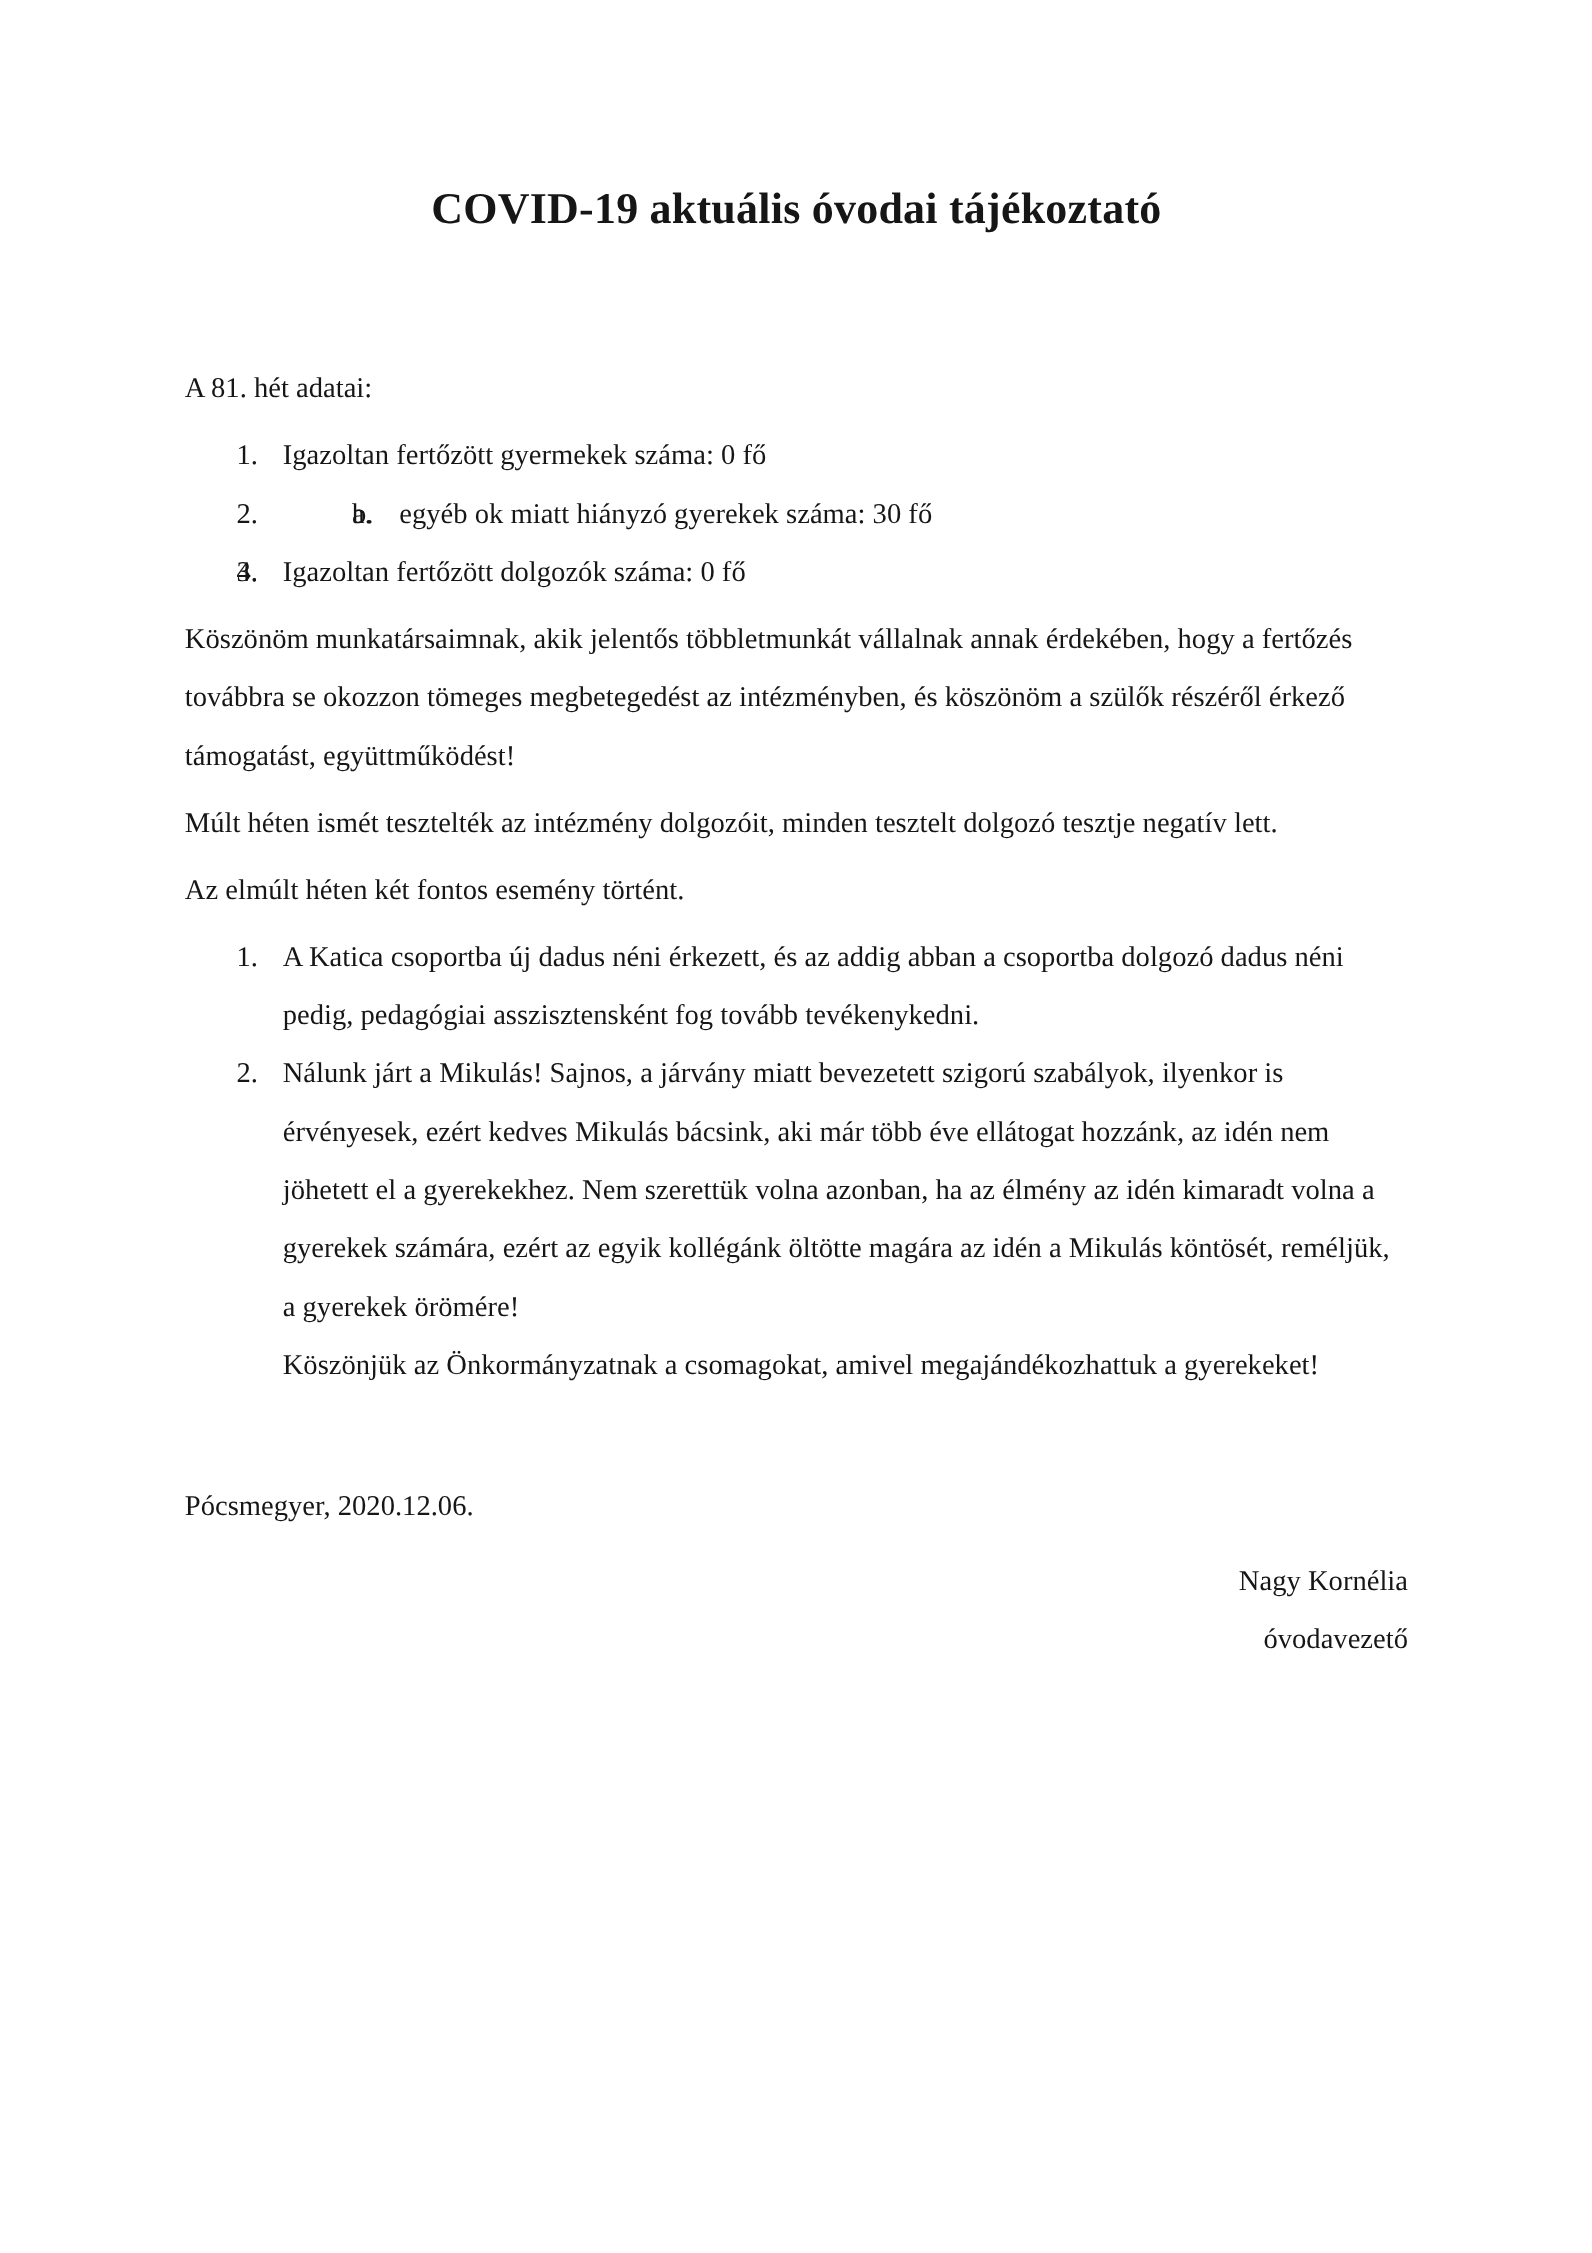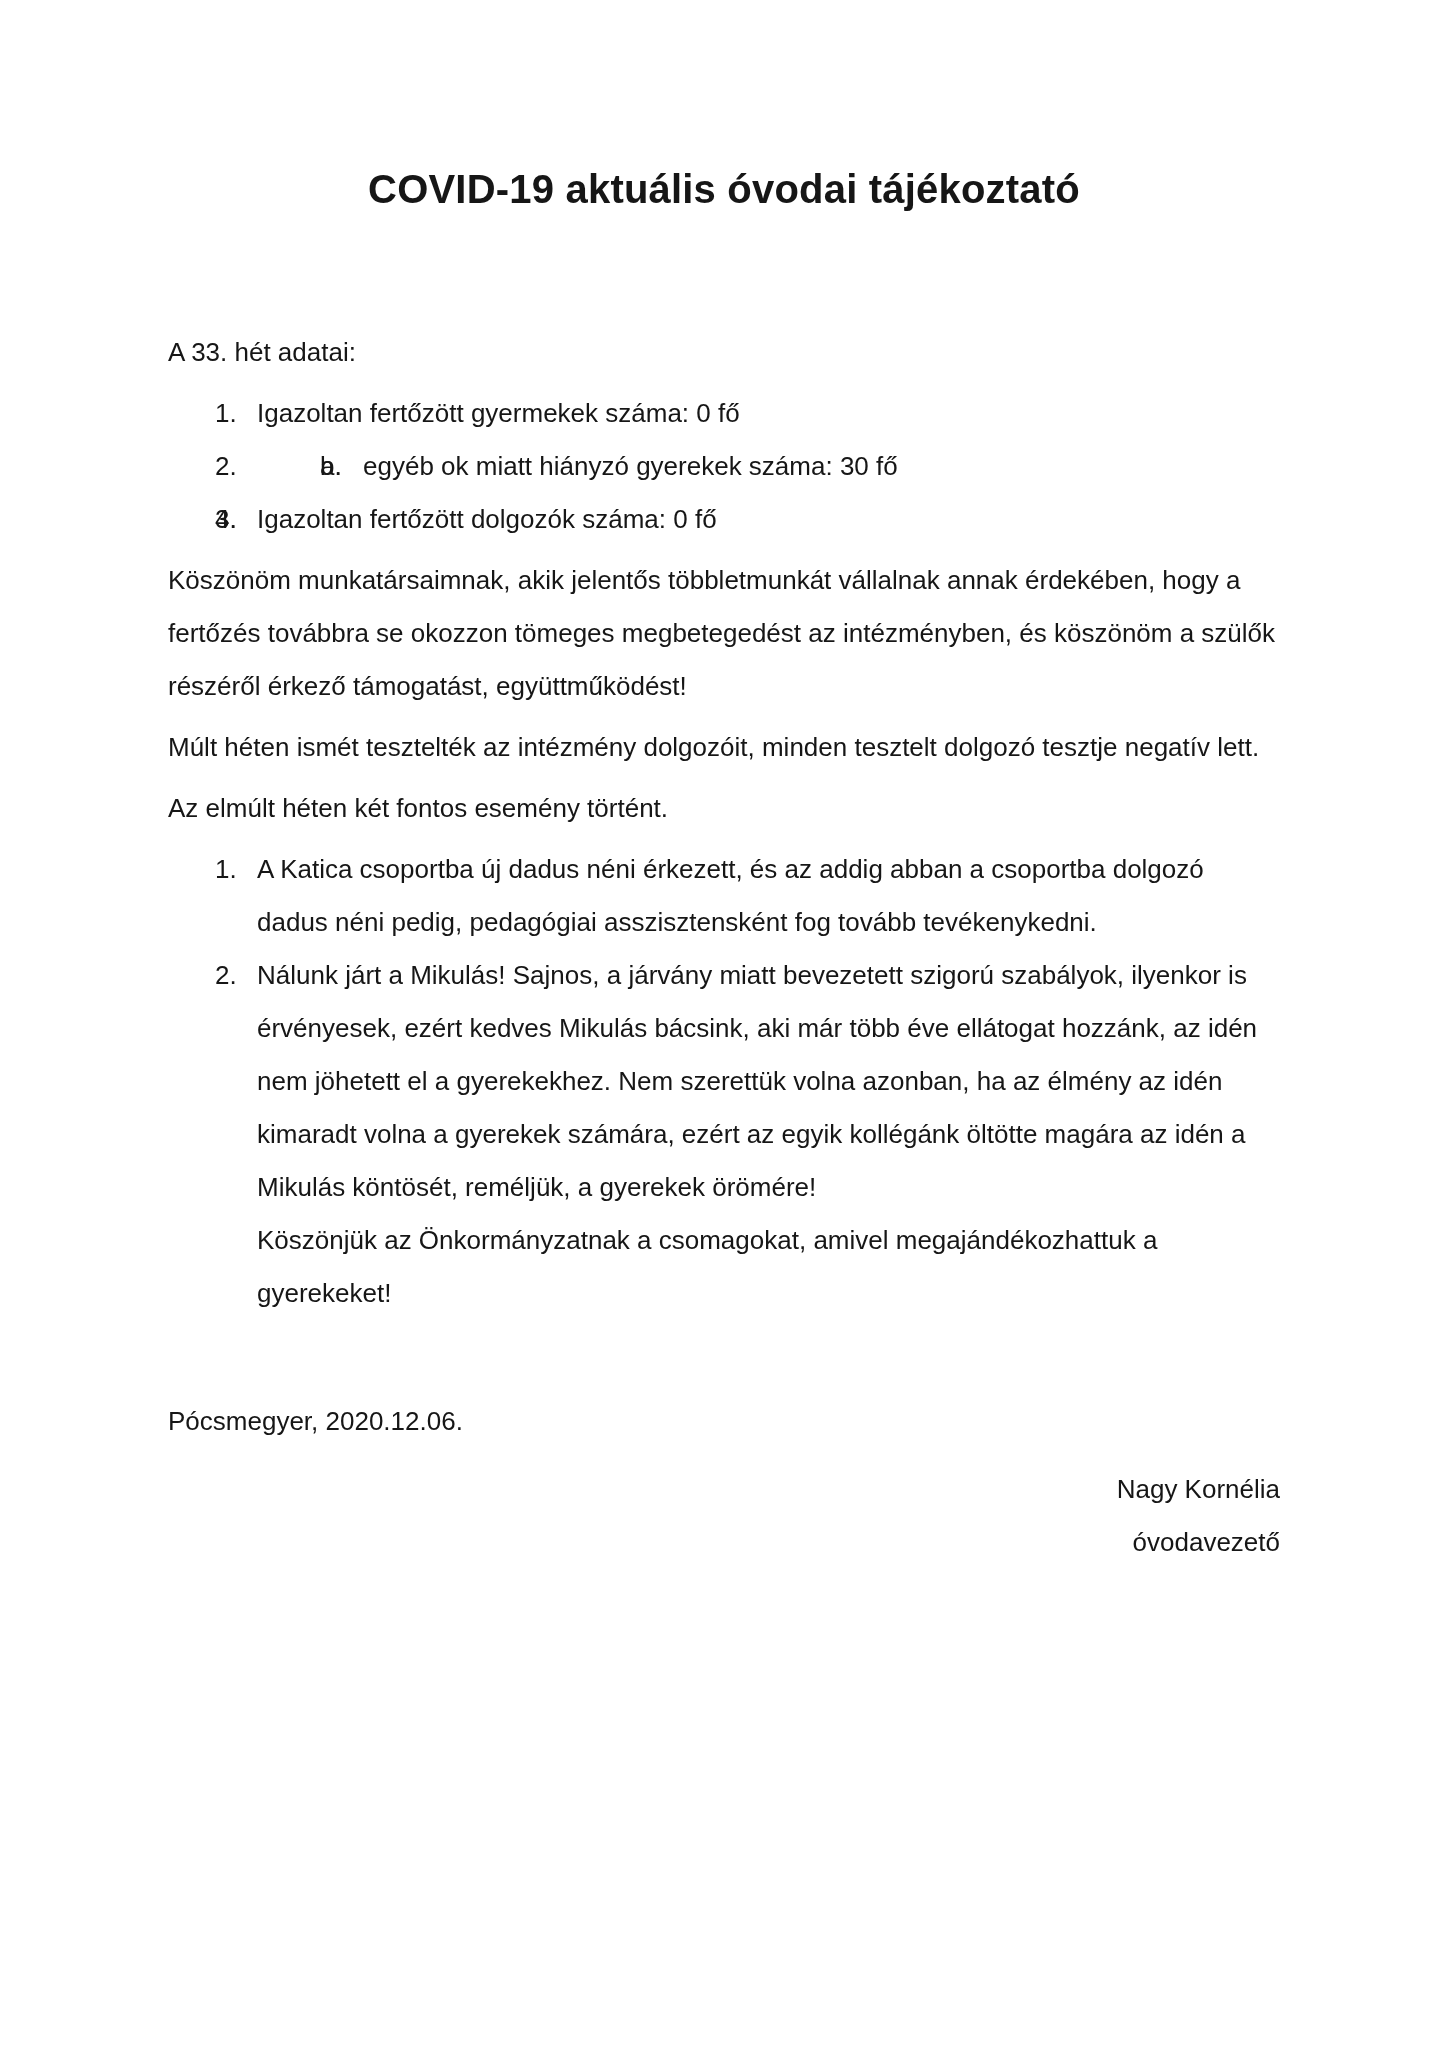--- a/index.html
+++ b/index.html
@@ -7,21 +7,21 @@
     padding: 0;
     background: #ffffff;
   }
   .page {
     position: relative;
     width: 1447px;
     height: 2048px;
     margin: 0 auto;
     background: #ffffff;
     color: #161616;
-    font-family: Liberation Sans, sans-serif;
+    font-family: Liberation Serif, serif;
     font-size: 26px;
     line-height: 53px;
     box-sizing: border-box;
     padding: 165px 167px 0 168px;
     overflow: hidden;
     -webkit-font-smoothing: antialiased;
   }
   .title {
     margin: 0;
     font-size: 40px;
@@ -68,21 +68,21 @@
     text-align: right;
   }
 </style>
 </head>
 <body>
 
 <div class="page">
 
   <h1 class="title">COVID-19 aktuális óvodai tájékoztató</h1>
 
-  <p class="week-heading">A 33. hét adatai:</p>
+  <p class="week-heading">A 81. hét adatai:</p>
 
   <div class="olist">
     <div class="li">
       <span class="marker">1.</span>
       <span>Igazoltan fertőzött gyermekek száma: 0 fő</span>
     </div>
     <div class="li">
       <span class="marker">2.</span>
     </div>
     <div class="li sub">

